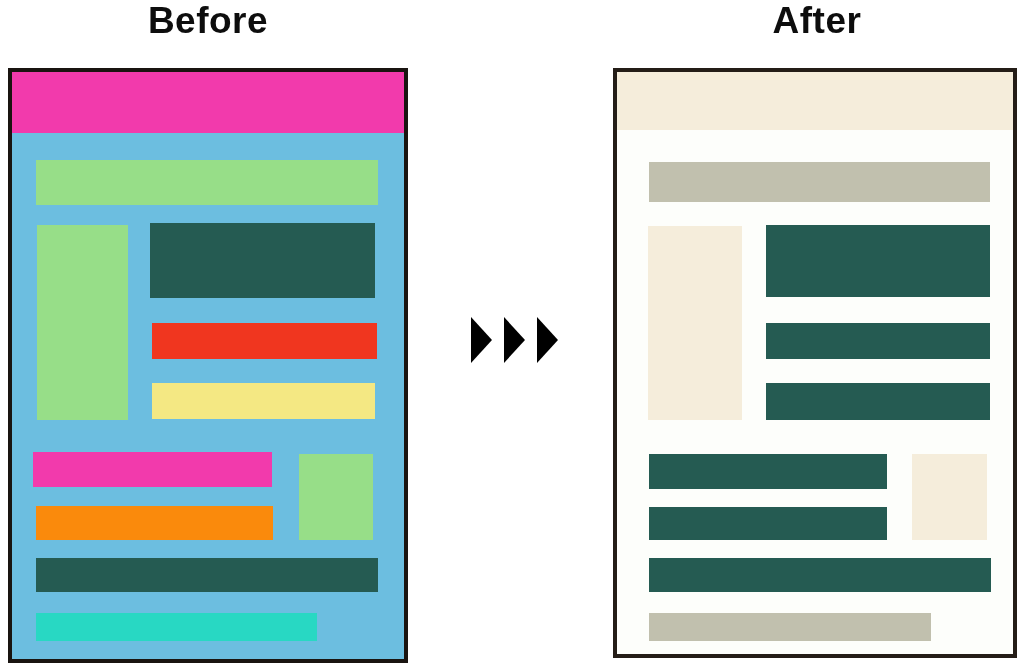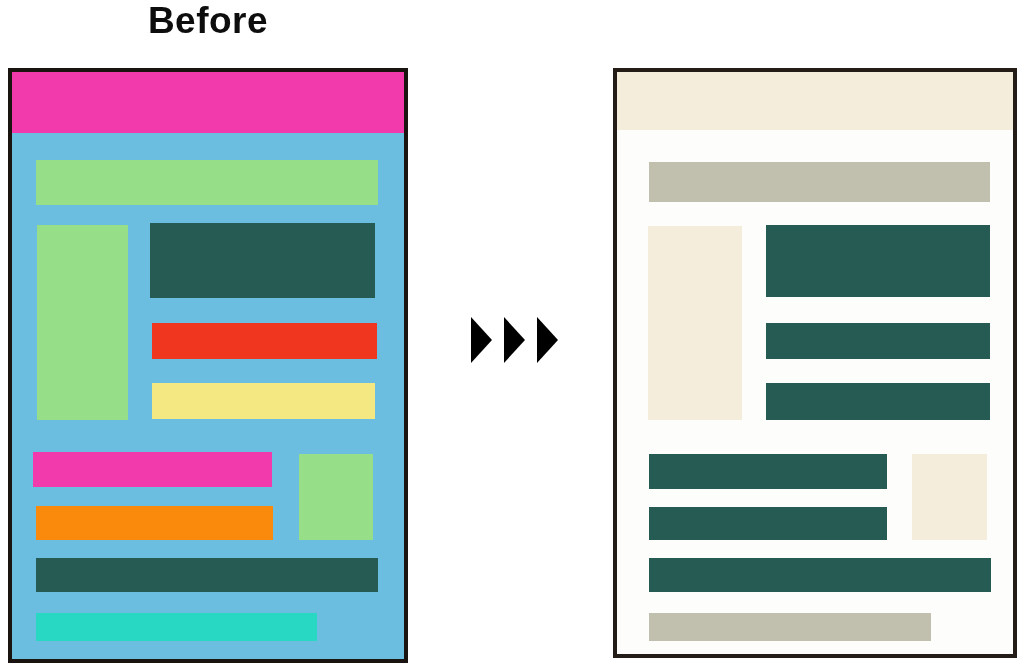--- a/index.html
+++ b/index.html
@@ -52,20 +52,21 @@
     border-left: 21px solid #000000;
   }
 </style>
 </head>
 <body>
 
 <div class="stage">
 
   <div class="panel-title title-before">Before</div>
 
+  <div class="panel-title title-after">After</div>
 
   <div class="mock-panel panel-before" style="background: rgb(108, 190, 224); border-color: rgb(25, 20, 16);">
       <div class="block" style="left: 0px; top: 0px; width: 392px; height: 61px; background: rgb(242, 58, 172);"></div>
       <div class="block" style="left: 24px; top: 88px; width: 342px; height: 45px; background: rgb(151, 222, 136);"></div>
       <div class="block" style="left: 25px; top: 153px; width: 91px; height: 195px; background: rgb(151, 222, 136);"></div>
       <div class="block" style="left: 138px; top: 151px; width: 225px; height: 75px; background: rgb(37, 91, 82);"></div>
       <div class="block" style="left: 140px; top: 251px; width: 225px; height: 36px; background: rgb(240, 54, 31);"></div>
       <div class="block" style="left: 140px; top: 311px; width: 223px; height: 36px; background: rgb(244, 232, 131);"></div>
       <div class="block" style="left: 21px; top: 380px; width: 239px; height: 35px; background: rgb(242, 58, 172);"></div>
       <div class="block" style="left: 287px; top: 382px; width: 74px; height: 86px; background: rgb(151, 222, 136);"></div>

